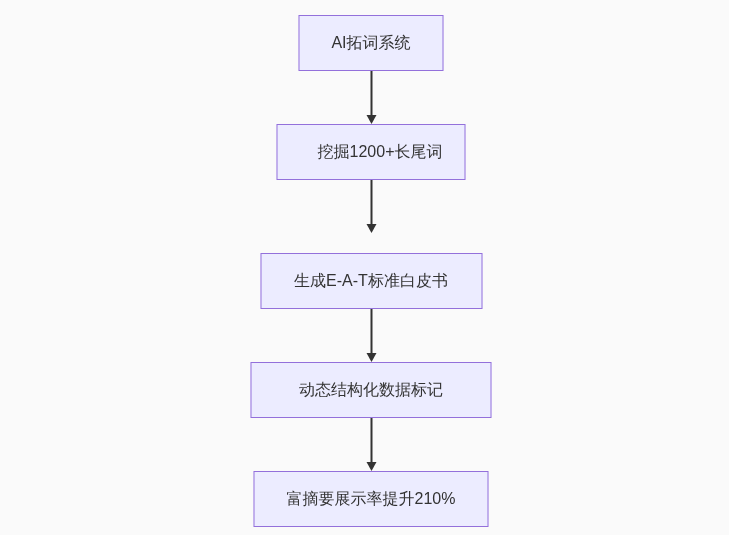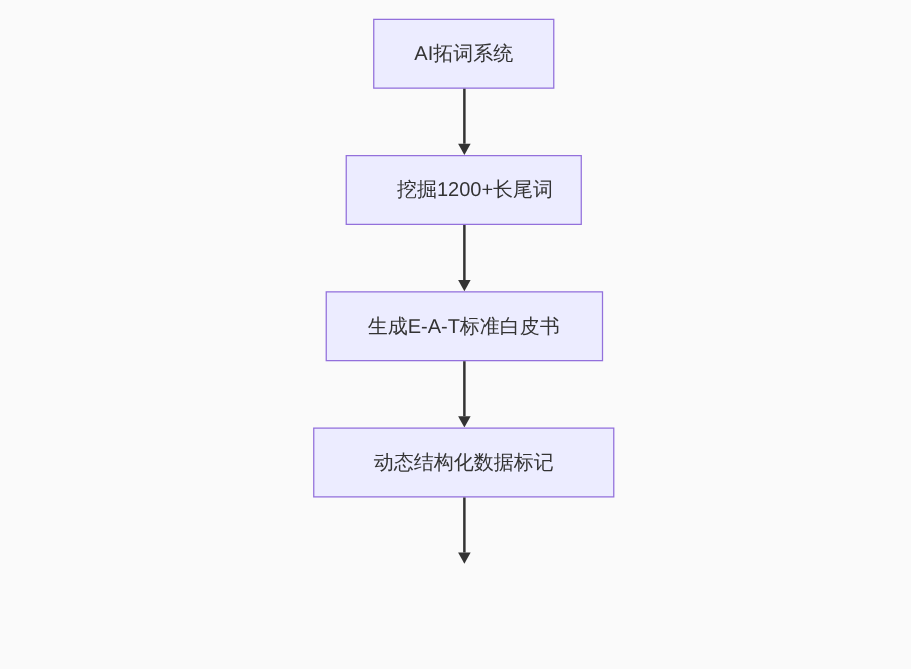--- a/index.html
+++ b/index.html
@@ -31,21 +31,21 @@
     display: flex;
     align-items: center;
     justify-content: center;
     font-size: 16px;
     color: var(--text, #333333);
     white-space: nowrap;
     text-align: center;
   }
   .node-0 { width: 145px; align-items: center; }
   .node-1 { width: 189px; padding-left: 18px; }
-  .node-2 { width: 222px; }
+  .node-2 { width: 222px; margin-top: 20px; }
   .node-3 { width: 241px; }
   .node-4 { width: 235px; }
   .edge {
     width: 12px;
     height: 53px;
     display: flex;
     flex-direction: column;
     align-items: center;
   }
   .edge-line {
@@ -95,14 +95,17 @@
 
   <div class="node node-3">
     <span>动态结构化数据标记</span>
   </div>
 
   <div class="edge">
     <div class="edge-line"></div>
     <div class="edge-head"></div>
   </div>
 
+  <div class="node node-4">
+    <span>富摘要展示率提升210%</span>
+  </div>
 
 </div>
 
 </body></html>

